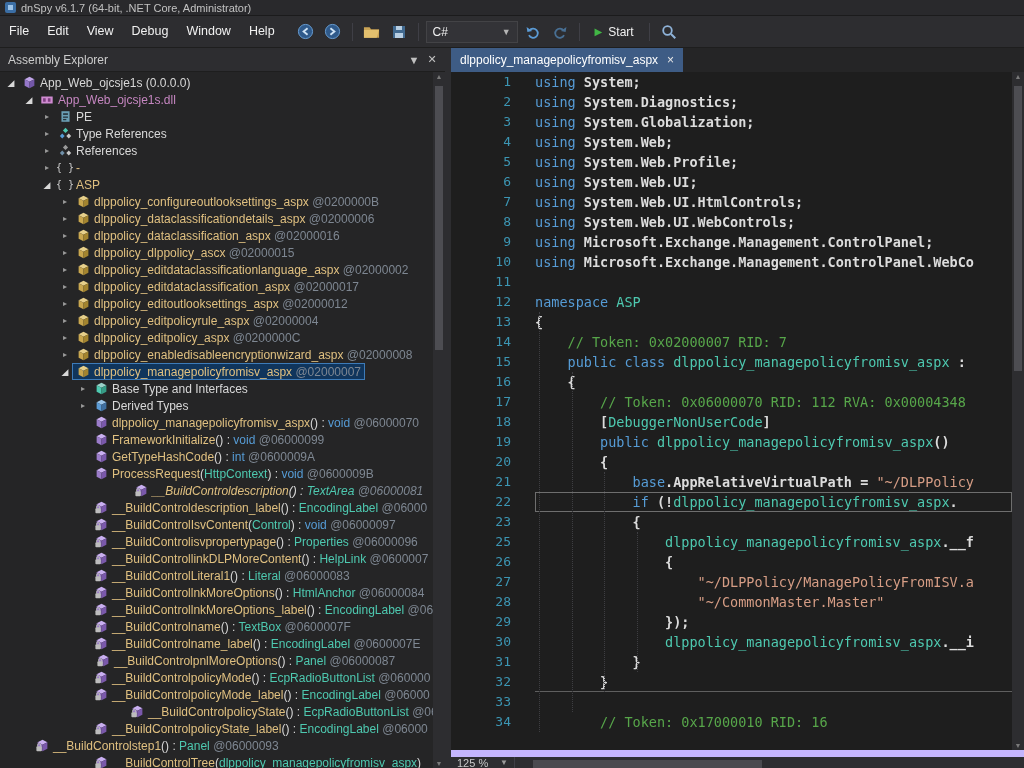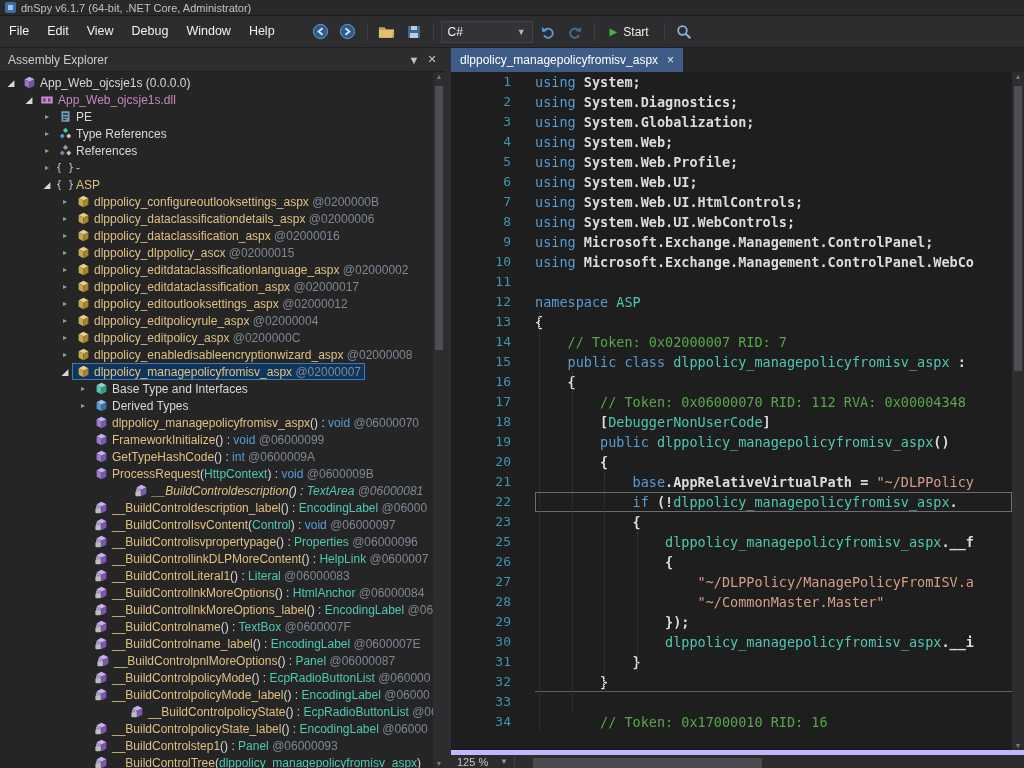--- a/index.html
+++ b/index.html
@@ -10,21 +10,21 @@
   }
   *{box-sizing:border-box; margin:0; padding:0;}
   html,body{width:1024px;height:768px;overflow:hidden;}
   body{background:#252526; font-family:"Liberation Sans",sans-serif; color:#d4d4d4;}
 
   
   .titlebar{height:16px;background:#29292c;display:flex;align-items:center;padding-left:5px;gap:5px;border-bottom:1px solid #1b1b1c;}
   .title-text{font-size:11px;color:#c2c2c2;white-space:nowrap;}
 
   
-  .menurow{height:32px;background:#2d2d30;display:flex;align-items:center;border-bottom:1px solid #1e1e1e;gap:15px;}
+  .menurow{height:32px;background:#2d2d30;display:flex;align-items:center;border-bottom:1px solid #1e1e1e;}
   .menubar{display:flex;align-items:center;height:100%;}
   .menu-item{padding:0 9px;font-size:12.5px;color:#f1f1f1;line-height:31px;cursor:default;}
   .toolbar{display:flex;align-items:center;gap:3px;margin-left:10px;height:100%;}
   .tool-btn{width:24px;height:24px;display:flex;align-items:center;justify-content:center;}
   .tb-sep{width:1px;height:18px;background:#3f3f46;margin:0 4px;}
   .combo{height:22px;background:#333337;border:1px solid #434346;display:flex;align-items:center;justify-content:space-between;padding:0 6px;width:92px;color:#f1f1f1;font-size:12px;}
   .combo .arrow{font-size:9px;color:#b5b5b5;}
   .start-btn{display:flex;align-items:center;gap:6px;padding:0 8px;height:24px;color:#f1f1f1;font-size:12px;}
   .play{color:var(--startGreen);font-size:10px;}
 
@@ -57,21 +57,21 @@
   .tab-close{font-size:12px;color:#e8e8e8;line-height:12px;}
   .editor-body{flex:1;position:relative;overflow:hidden;}
   .code-area{position:absolute;top:0;left:0;right:12px;bottom:0;overflow:hidden;}
   .code-line{position:relative;height:20px;line-height:20px;display:flex;font-family:"DejaVu Sans Mono",monospace;font-size:13.5px;}
   .ln{width:60px;flex:none;text-align:right;color:var(--lineNumber);font-size:13px;}
   .code{padding-left:24px;white-space:pre;}
   .code-line.caret-line::after{content:'';position:absolute;left:84px;right:0;top:0;bottom:0;border:1px solid #6e6e6e;pointer-events:none;}
   .code-line.separator-line::before{content:'';position:absolute;left:84px;right:0;top:-1px;border-top:1px solid #5f5f5f;}
   .indent-guide{position:absolute;width:0;border-left:1px dotted #3e3e42;pointer-events:none;}
 
-  .editor-bottom{height:18px;flex:none;background:#2d2d30;border-top:5px solid #c4b5fd;display:flex;align-items:stretch;}
+  .editor-bottom{height:18px;flex:none;background:#2d2d30;border-top:7px solid #c4b5fd;display:flex;align-items:stretch;}
   .zoom-combo{width:64px;flex:none;display:flex;align-items:center;justify-content:space-between;padding:0 6px;font-size:11px;color:#c8c8c8;border-right:1px solid #3f3f46;}
   .zoom-combo .arrow{font-size:8px;color:#9a9a9a;}
   .hscrollbar{flex:1;position:relative;background:#2d2d30;}
   .hthumb{position:absolute;top:3px;height:12px;left:18px;width:45%;background:#4a4a4f;}
 
   
   .c-kw{color:var(--keyword);} .c-type{color:var(--type);} .c-str{color:var(--string);}
   .c-com{color:var(--comment);} .c-txt{color:var(--text);font-weight:bold;} .c-plain{color:#d8d8d8;}
   .c-gold{color:var(--gold);} .c-mod{color:var(--module);} .c-addr{color:var(--address);}
 </style>
@@ -690,21 +690,21 @@
                   <path d="M8 1 14 4 8 7 2 4Z" fill="#C9AFF0"></path>
                   <path d="M2 4 8 7 8 15 2 12Z" fill="#9B7CC9"></path>
                   <path d="M14 4 8 7 8 15 14 12Z" fill="#7A58AB"></path>
                   <rect x="0.5" y="9" width="6.5" height="6" rx="1" fill="#BDBDBD"></rect>
                   <path d="M2 9.2 V7.5 a1.8 1.8 0 0 1 3.6 0 V9.2" stroke="#BDBDBD" stroke-width="1.2" fill="none"></path>
                 </svg>
               </span>
               <span class="row-label"><span class="c-gold">__BuildControlpolicyState_label</span><span class="c-plain">() : </span><span class="c-type">EncodingLabel</span><span class="c-plain"> </span><span class="c-addr">@06000</span></span>
             </span>
           </div>
-          <div class="tree-row" style="padding-left: 76px;">
+          <div class="tree-row" style=" margin-left: 17px;">
             <span class="expander"></span>
             <span class="row-content">
               <span class="tree-icon">
                 <svg width="13" height="13" viewBox="0 0 16 16">
                   <path d="M8 1 14 4 8 7 2 4Z" fill="#C9AFF0"></path>
                   <path d="M2 4 8 7 8 15 2 12Z" fill="#9B7CC9"></path>
                   <path d="M14 4 8 7 8 15 14 12Z" fill="#7A58AB"></path>
                   <rect x="0.5" y="9" width="6.5" height="6" rx="1" fill="#BDBDBD"></rect>
                   <path d="M2 9.2 V7.5 a1.8 1.8 0 0 1 3.6 0 V9.2" stroke="#BDBDBD" stroke-width="1.2" fill="none"></path>
                 </svg>

